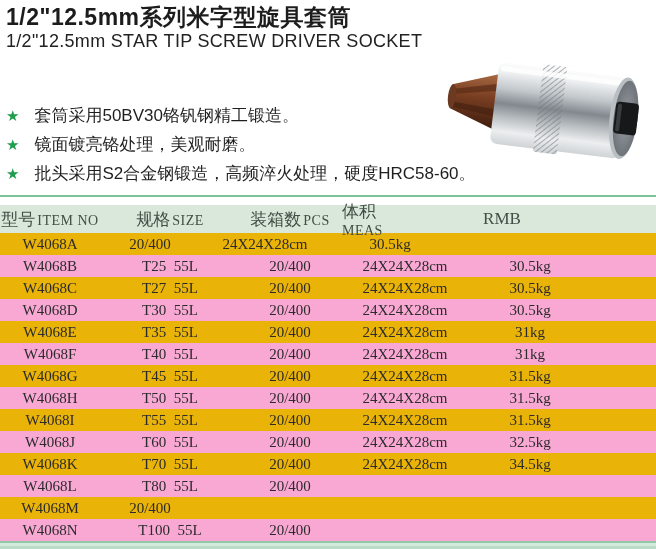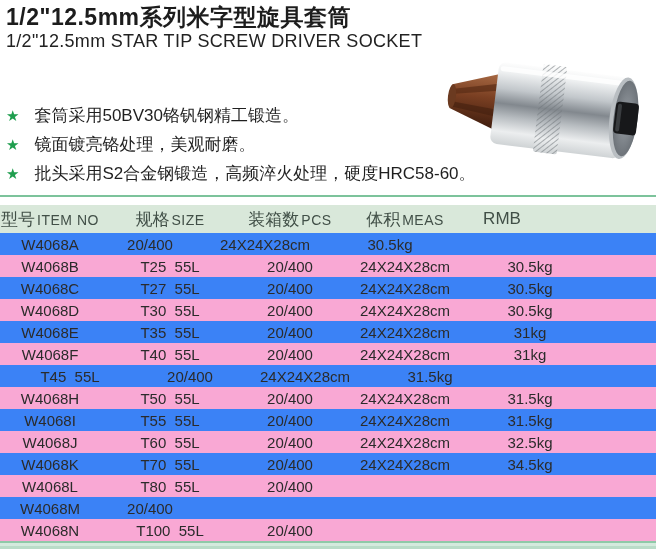--- a/index.html
+++ b/index.html
@@ -14,30 +14,30 @@
   .page-subtitle{
     position:absolute;left:6px;top:31px;font-size:18px;font-weight:400;color:#222;
     letter-spacing:0.3px;white-space:nowrap;
   }
   .features{position:absolute;left:6px;top:101px;width:430px;}
   .feature{display:flex;align-items:flex-start;height:29px;line-height:29px;}
   .feature .star{color:#1f9e4e;font-size:15px;margin-right:15px;line-height:29px;}
   .feature .ftext{font-size:17px;color:#1f1f1f;white-space:nowrap;}
   .product-photo{position:absolute;left:438px;top:40px;width:214px;height:138px;}
   .sep-line{position:absolute;left:0;top:195px;width:656px;height:2px;background:#7cc39b;}
-  .ptable{position:absolute;left:0;top:205px;width:656px;}
+  .ptable{position:absolute;left:0;top:205px;width:656px;font-family:Liberation Serif, serif;}
   .thead{display:flex;height:28px;background:#d9e8da;align-items:center;}
   .hcell{display:flex;justify-content:center;align-items:baseline;color:#414f47;}
   .hcell .cn{font-size:17px;font-weight:400;}
   .hcell .en{font-size:14px;margin-left:2px;letter-spacing:0.5px;}
-  .trow{display:flex;height:22px;align-items:center;background:#3b82f6;}
+  .trow{display:flex;height:22px;align-items:center;background:#eab308;}
   .trow.alt{background:#f9a8d4;}
   .cell{font-size:15px;text-align:center;color:#2b2b2b;white-space:pre;}
   .c0{width:100px;} .c1{width:140px;} .c2{width:100px;}
-  .c3{width:130px;} .c4{width:120px;} .c5{width:66px;}
+  .c3{width:130px;flex-direction:column;} .c4{width:120px;} .c5{width:66px;}
   .footer-bar{
     position:absolute;left:0;top:541px;width:656px;height:8px;
     background:linear-gradient(to bottom,#8fc9a8 0 2px,#d4eadd 2px 5px,#b9dcc8 5px 8px);
   }
 </style>
 </head>
 <body>
 
 <div class="page">
 
@@ -167,20 +167,21 @@
         </div>
         <div class="trow alt">
           <div class="cell c0">W4068F</div>
           <div class="cell c1">T40  55L</div>
           <div class="cell c2">20/400</div>
           <div class="cell c3">24X24X28cm</div>
           <div class="cell c4">31kg</div>
           <div class="cell c5"></div>
         </div>
         <div class="trow">
+          <div class="cell c0">W4068G</div>
           <div class="cell c1">T45  55L</div>
           <div class="cell c2">20/400</div>
           <div class="cell c3">24X24X28cm</div>
           <div class="cell c4">31.5kg</div>
           <div class="cell c5"></div>
         </div>
         <div class="trow alt">
           <div class="cell c0">W4068H</div>
           <div class="cell c1">T50  55L</div>
           <div class="cell c2">20/400</div>

